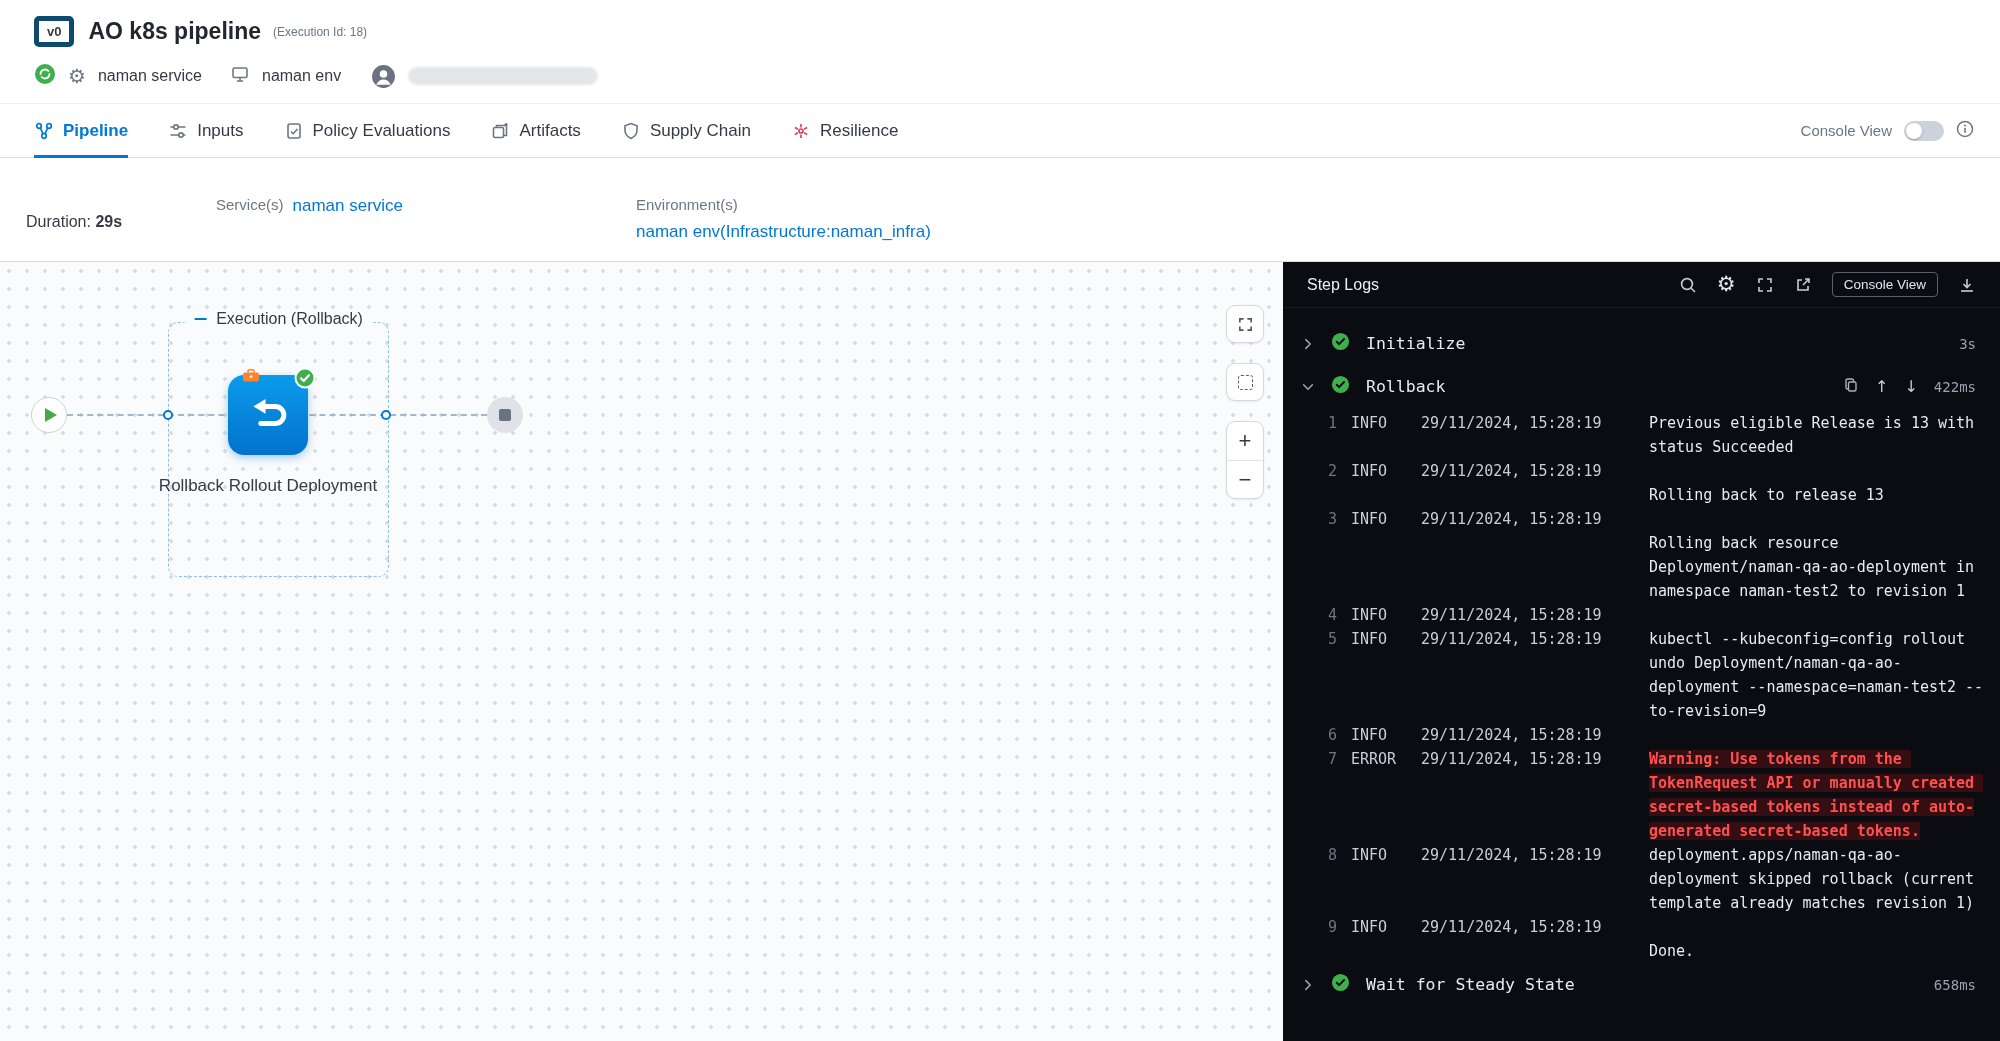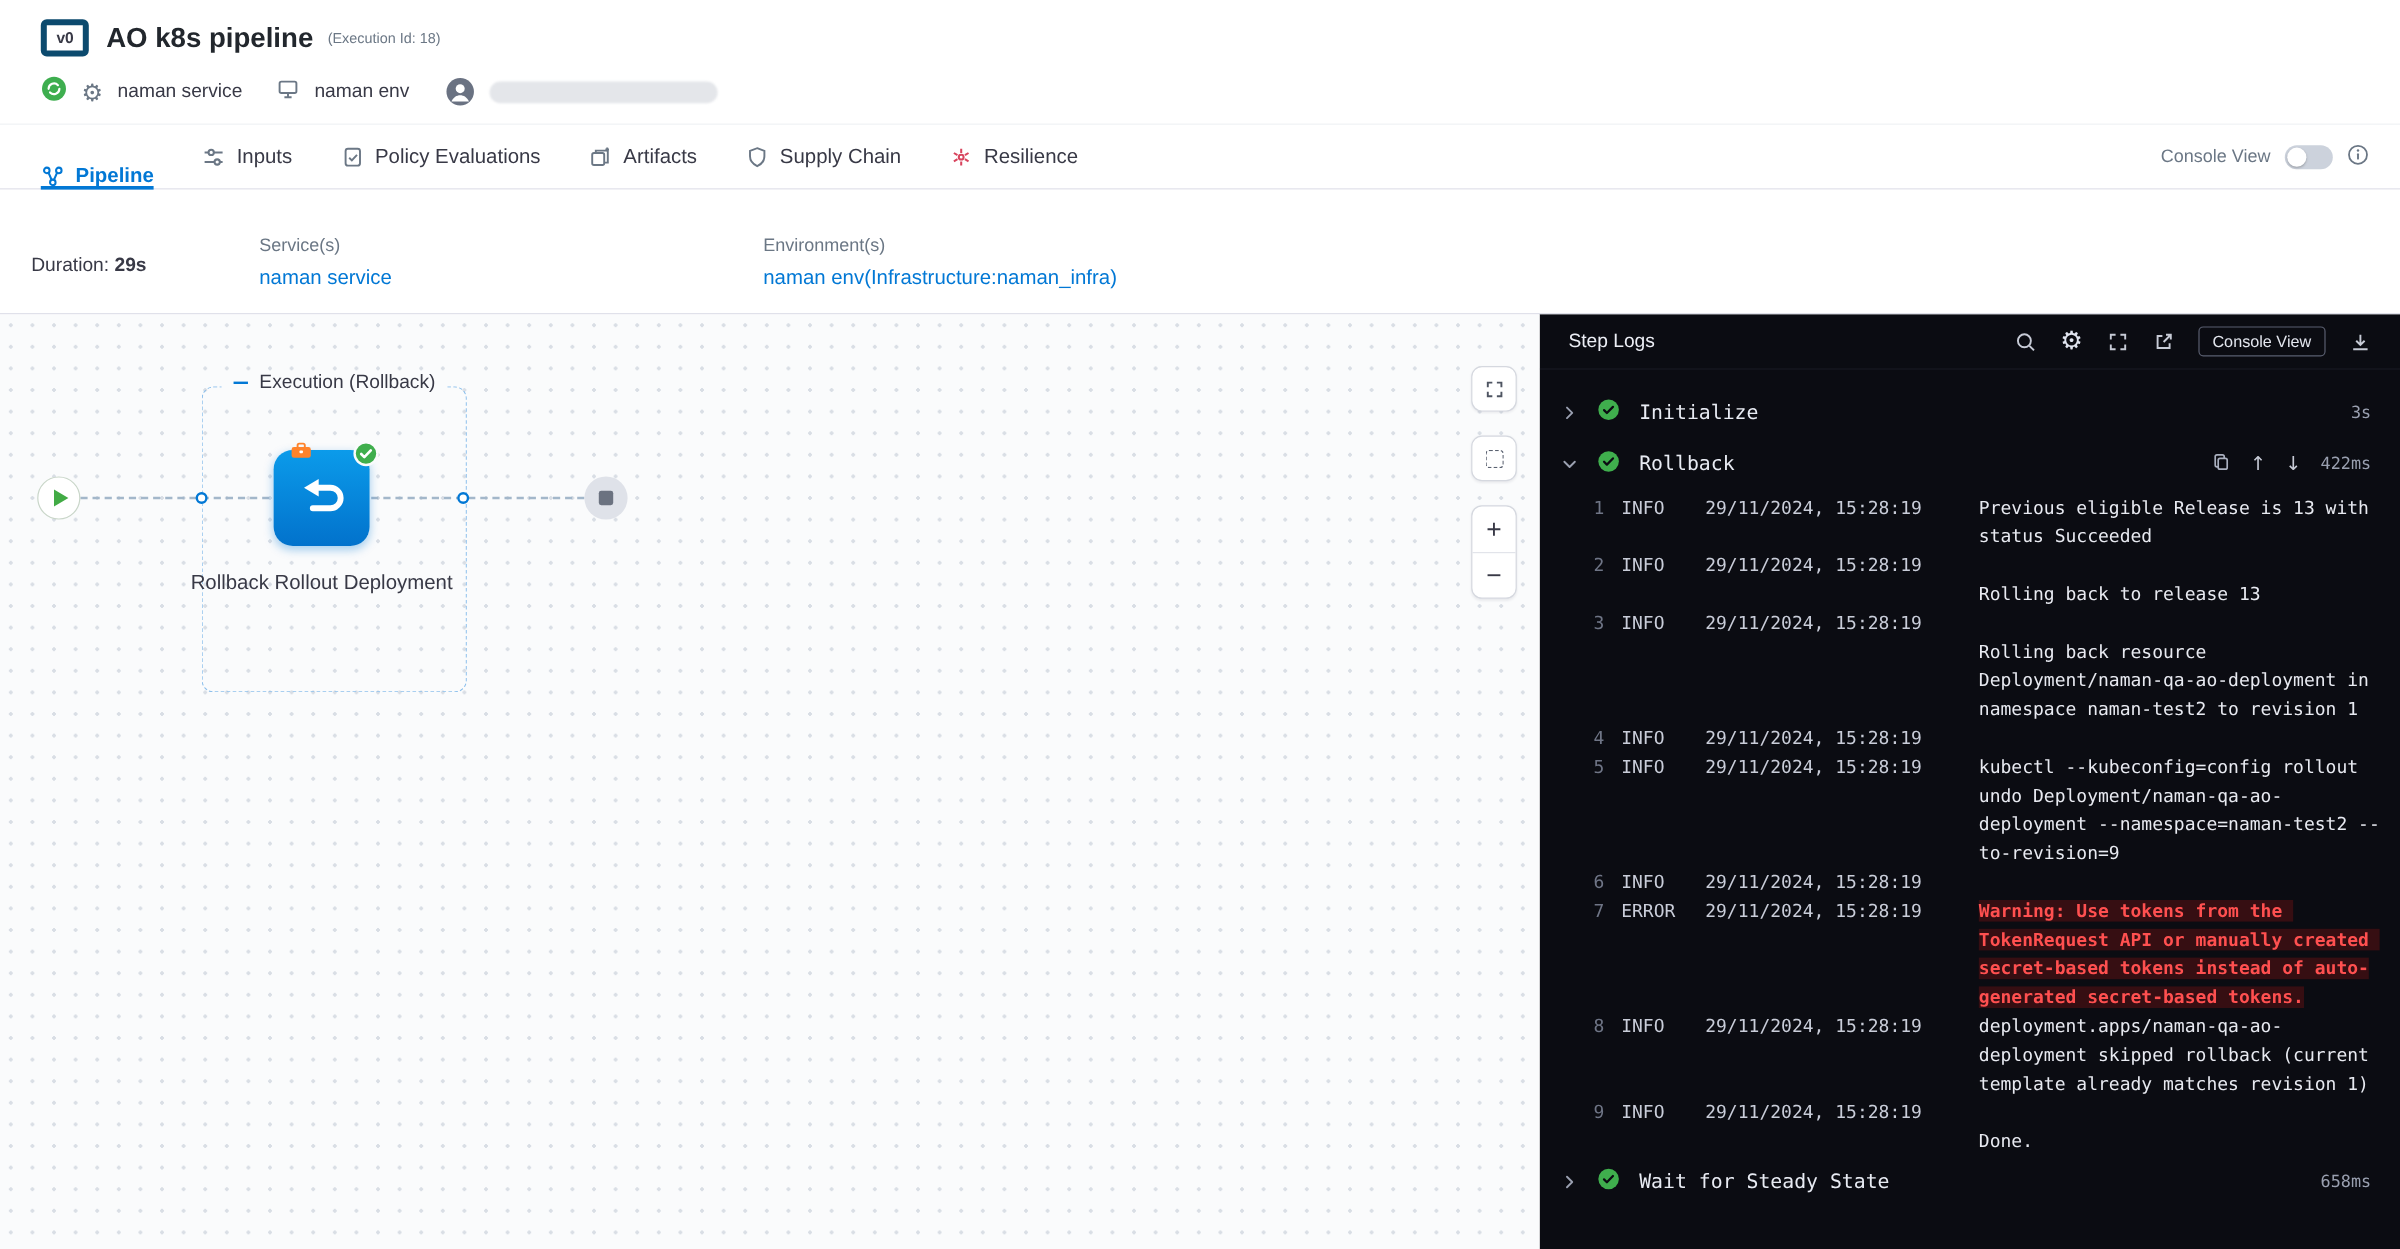--- a/index.html
+++ b/index.html
@@ -17,37 +17,37 @@
   .hdr-r2 { margin-top:16px; display:flex; align-items:center; gap:12px; font-size:16px; color:#383946; }
   .uni { font-family:"DejaVu Sans", sans-serif; }
   .gear-g { color:#6b7785; font-size:20px; line-height:1; cursor:pointer; }
   .envspace { margin-left:16px; }
   .avatar { margin-left:18px; width:25px; height:25px; }
   .redacted { width:190px; height:18px; border-radius:9px; background:#e4e6ea; filter:blur(1px); }
   
   .tabs { height:54px; display:flex; align-items:stretch; padding:0 26px 0 34px; border-bottom:1px solid #d9dae5; background:#fff; }
   .tab { display:flex; align-items:center; gap:9px; font-size:17px; color:#383946; margin-right:40px; position:relative; cursor:pointer; }
   .tab svg { width:20px; height:20px; color:#6b7785; }
-  .tab.active { color:#0278d5; font-weight:700;align-items:flex-end; }
+  .tab.active { color:#0278d5; font-weight:700; }
   .tab.active svg { color:#0278d5; }
   .tab.active::after { content:""; position:absolute; left:0; right:0; bottom:-1px; height:3px; background:#0278d5; }
   .tab .res-ico { color:#d8455e !important; }
   .tabs-right { margin-left:auto; display:flex; align-items:center; gap:12px; color:#6b7785; font-size:15px; }
   .toggle { width:40px; height:20px; border-radius:10px; background:#ccd2dc; position:relative; cursor:pointer; }
   .toggle::after { content:""; position:absolute; left:2px; top:2px; width:16px; height:16px; border-radius:50%; background:#fff; box-shadow:0 1px 2px rgba(0,0,0,.25); }
   .info-ico { color:#6b7785; }
   
   .stagebar { height:104px; border-bottom:1px solid #d9dae5; display:flex; padding-left:26px; background:#fff; }
   .sb-col1 { width:460px; padding-top:14px; display:flex; flex-direction:column; gap:12px; }
   .sb-name { font-size:18px; font-weight:700; }
   .sb-started { font-size:16px; color:#383946; display:flex; align-items:center; gap:8px; }
   .history-ico { color:#0278d5; font-size:20px; line-height:1; cursor:pointer; }
   .sb-col2 { width:190px; padding-top:55px; font-size:16px; color:#383946; }
   .sb-col2 b { font-weight:700; }
-  .sb-col3 { width:420px; padding-top:38px; display:flex; flex-direction:column; gap:9px; }
+  .sb-col3 { width:420px; padding-top:38px; display:flex; flex-direction:row; gap:9px; }
   .sb-col4 { padding-top:38px; display:flex; flex-direction:column; gap:9px; }
   .sb-label { font-size:15px; color:#6b7785; }
   .sb-link { font-size:17px; color:#0278d5; cursor:pointer; }
   
   .workspace { display:flex; height:779px; }
   .canvas {
     position:relative; width:1283px; height:100%; overflow:hidden;
     background-color:#fafbfc;
     background-image:radial-gradient(circle, #d9dee5 1.7px, transparent 1.7px);
     background-size:18px 18px;

